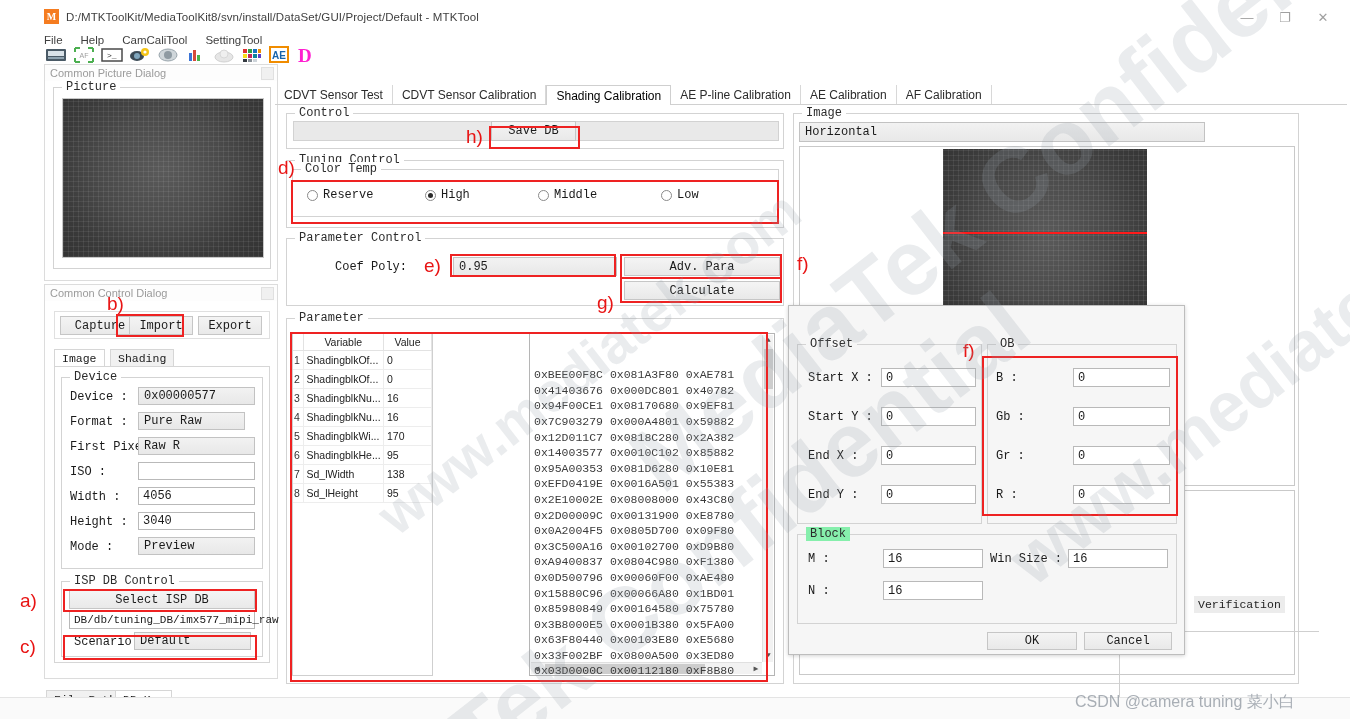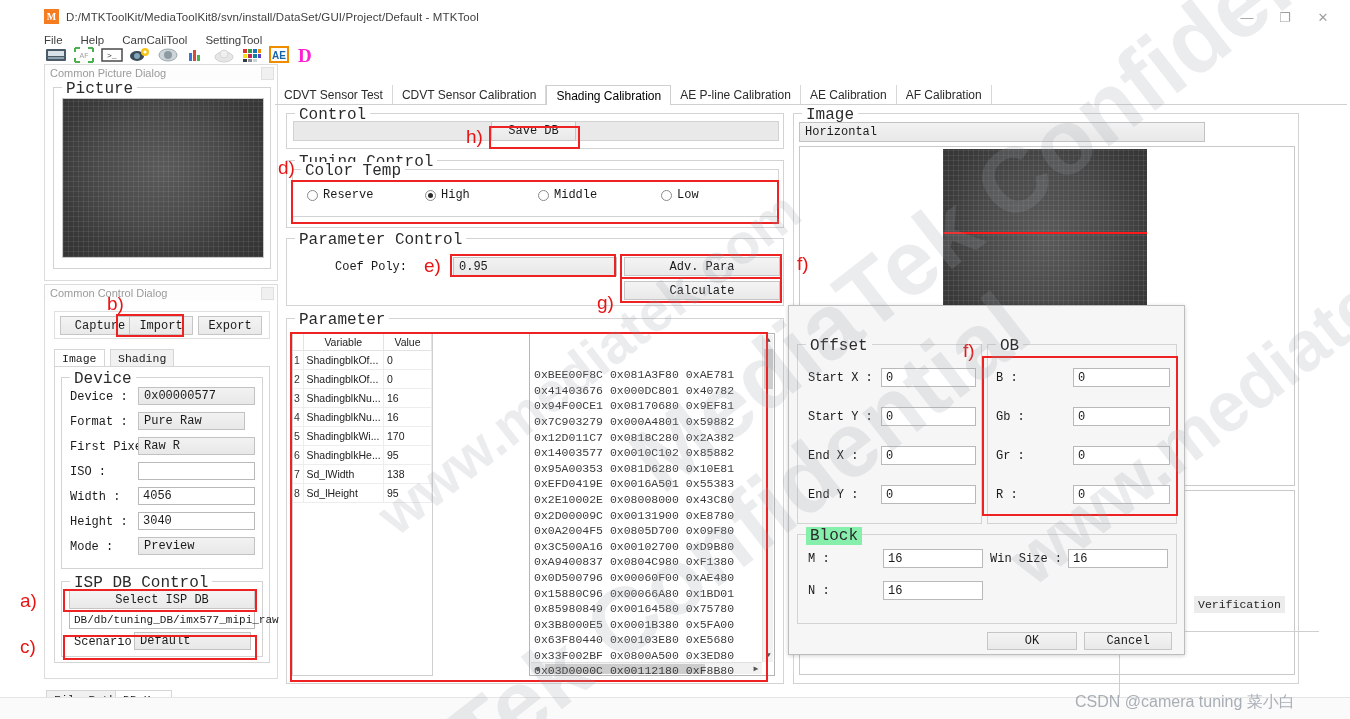--- a/index.html
+++ b/index.html
@@ -96,21 +96,21 @@
   }
 
   .groupbox {
     position: absolute;
     border: 1px solid #d3d3d3;
     background: transparent;
   }
   .grouplabel {
     position: absolute; top: -8px; left: 8px;
     background: #ffffff; padding: 0 4px;
-    font-size: 16px; color: #2b2b2b;
+    font-size: 12px; color: #2b2b2b;
     font-family: "Liberation Mono", monospace;
     white-space: nowrap;
   }
 
   .btn {
     background: linear-gradient(#f4f4f4,#e9e9e9);
     border: 1px solid #c6c6c6;
     font-size: 12px; color: #1a1a1a;
     font-family: "Liberation Mono", monospace;
     display: flex; align-items: center; justify-content: center;

